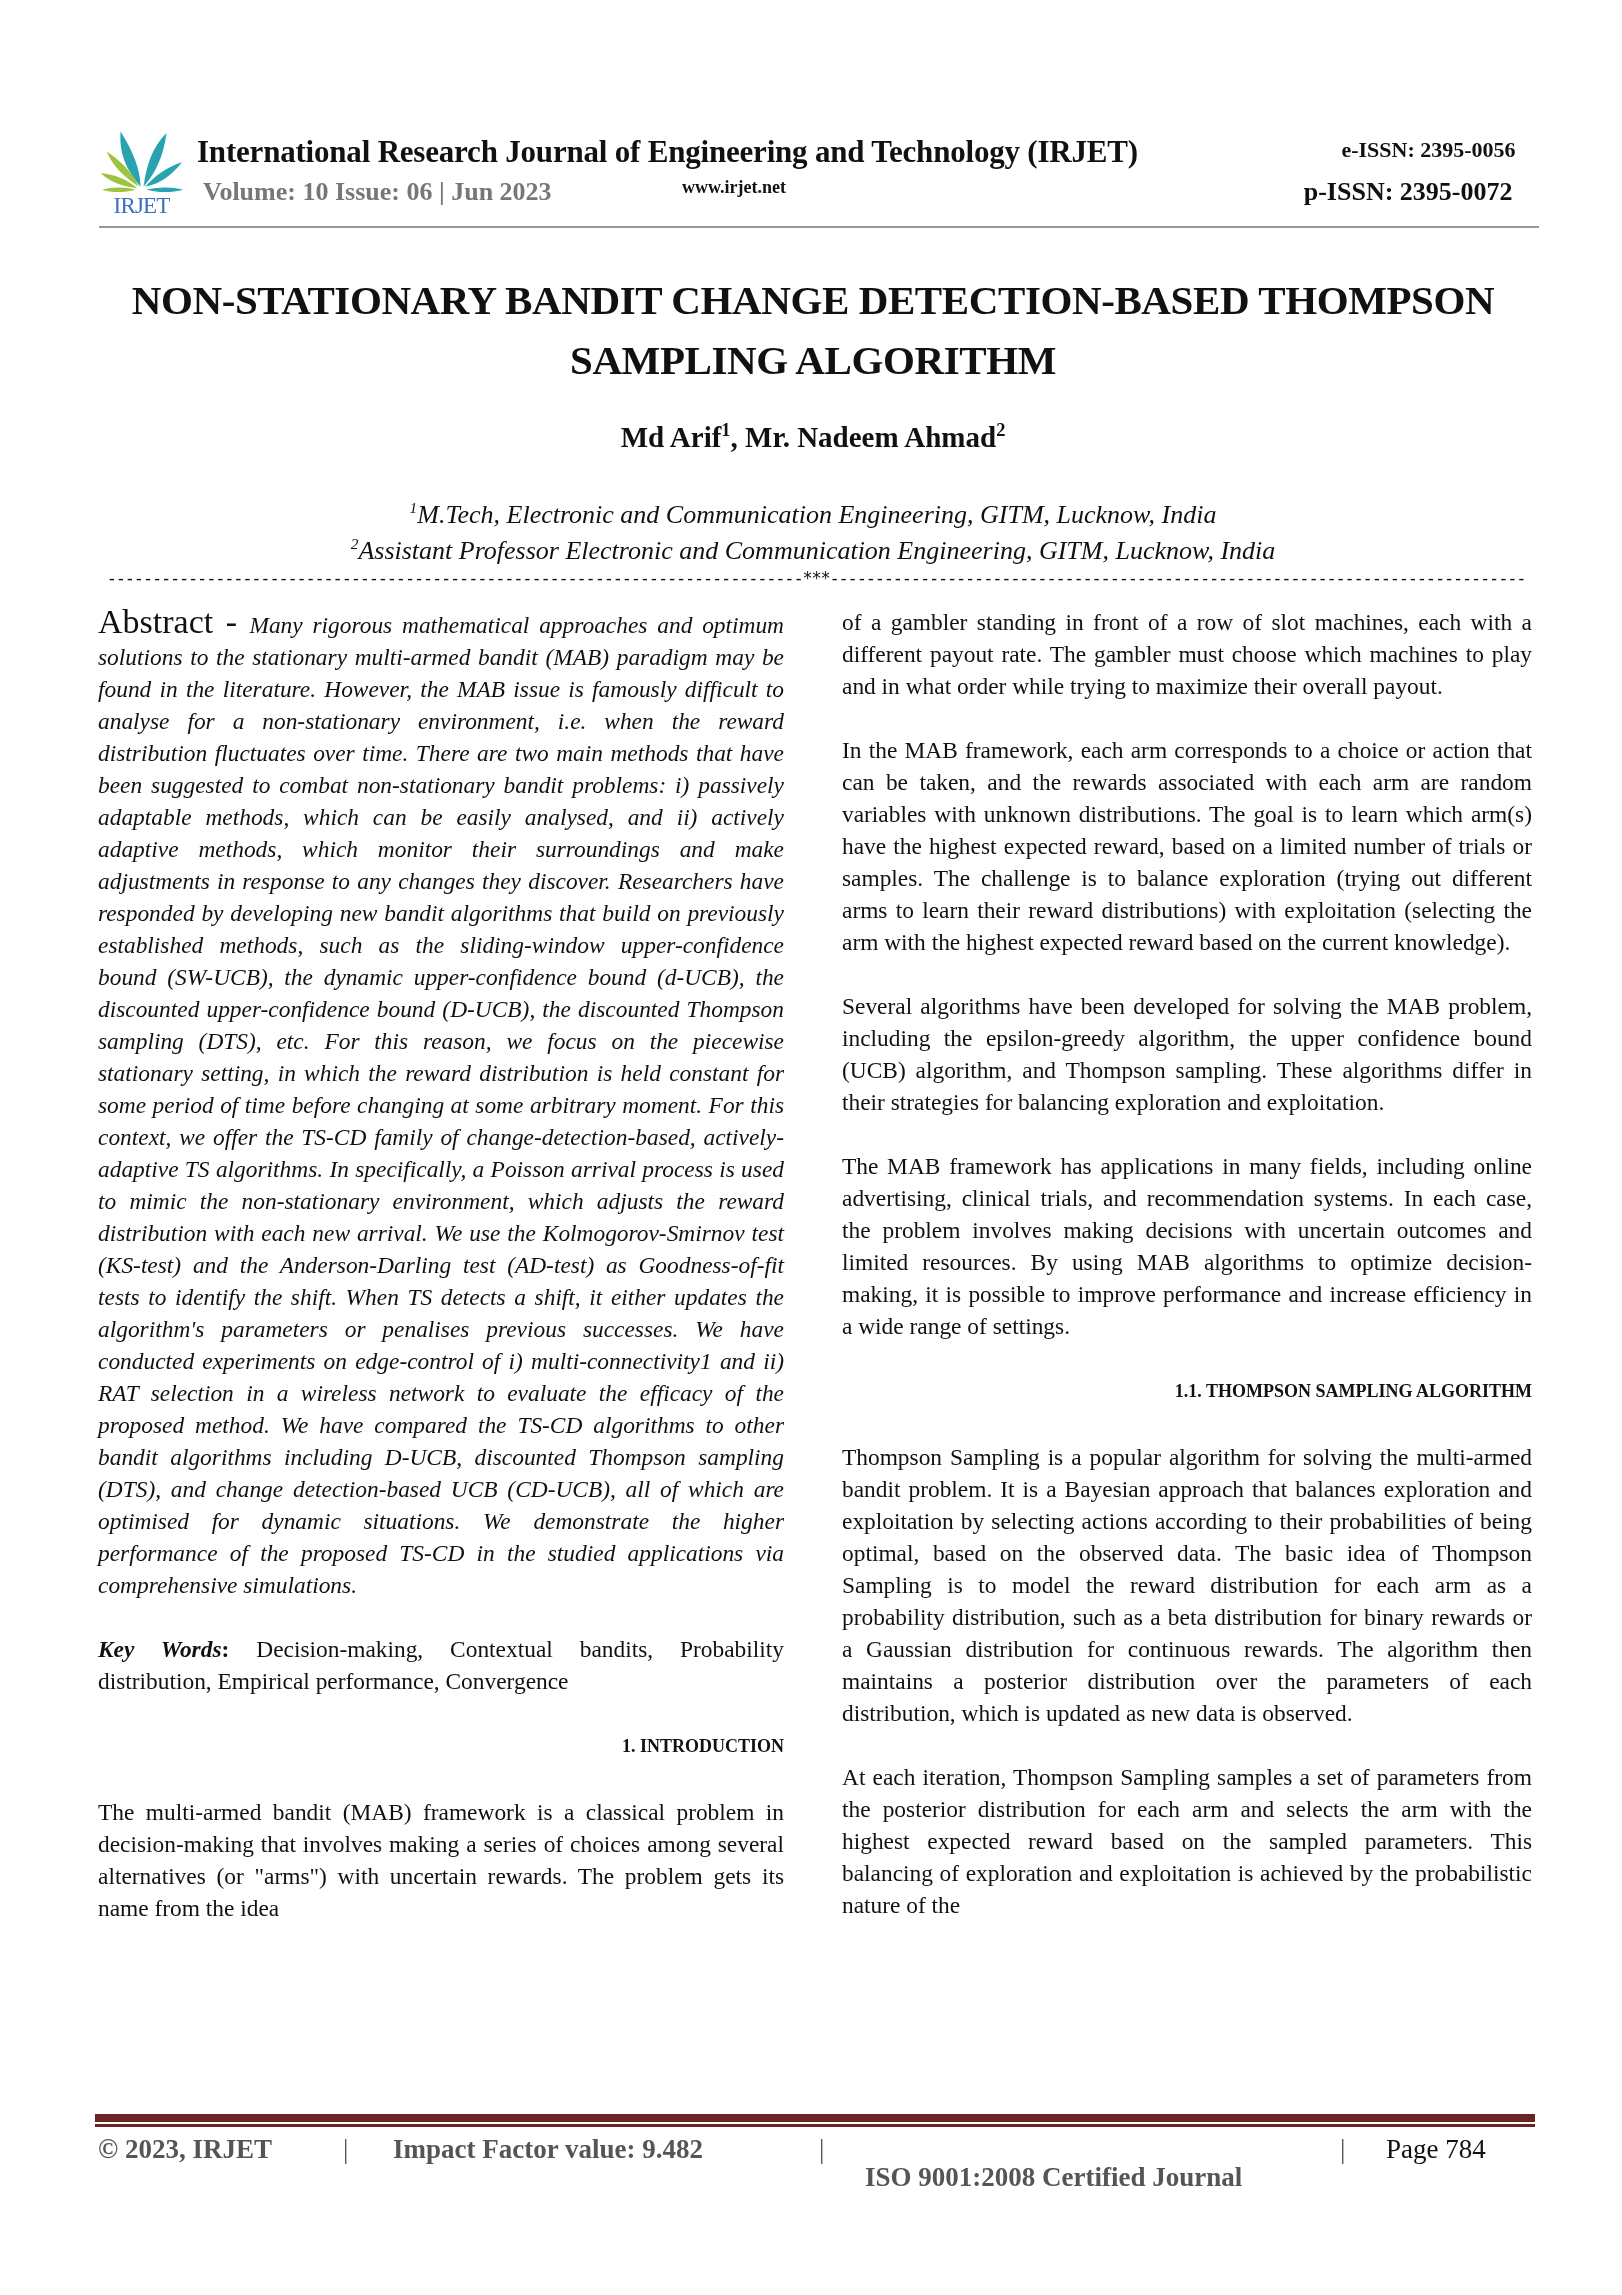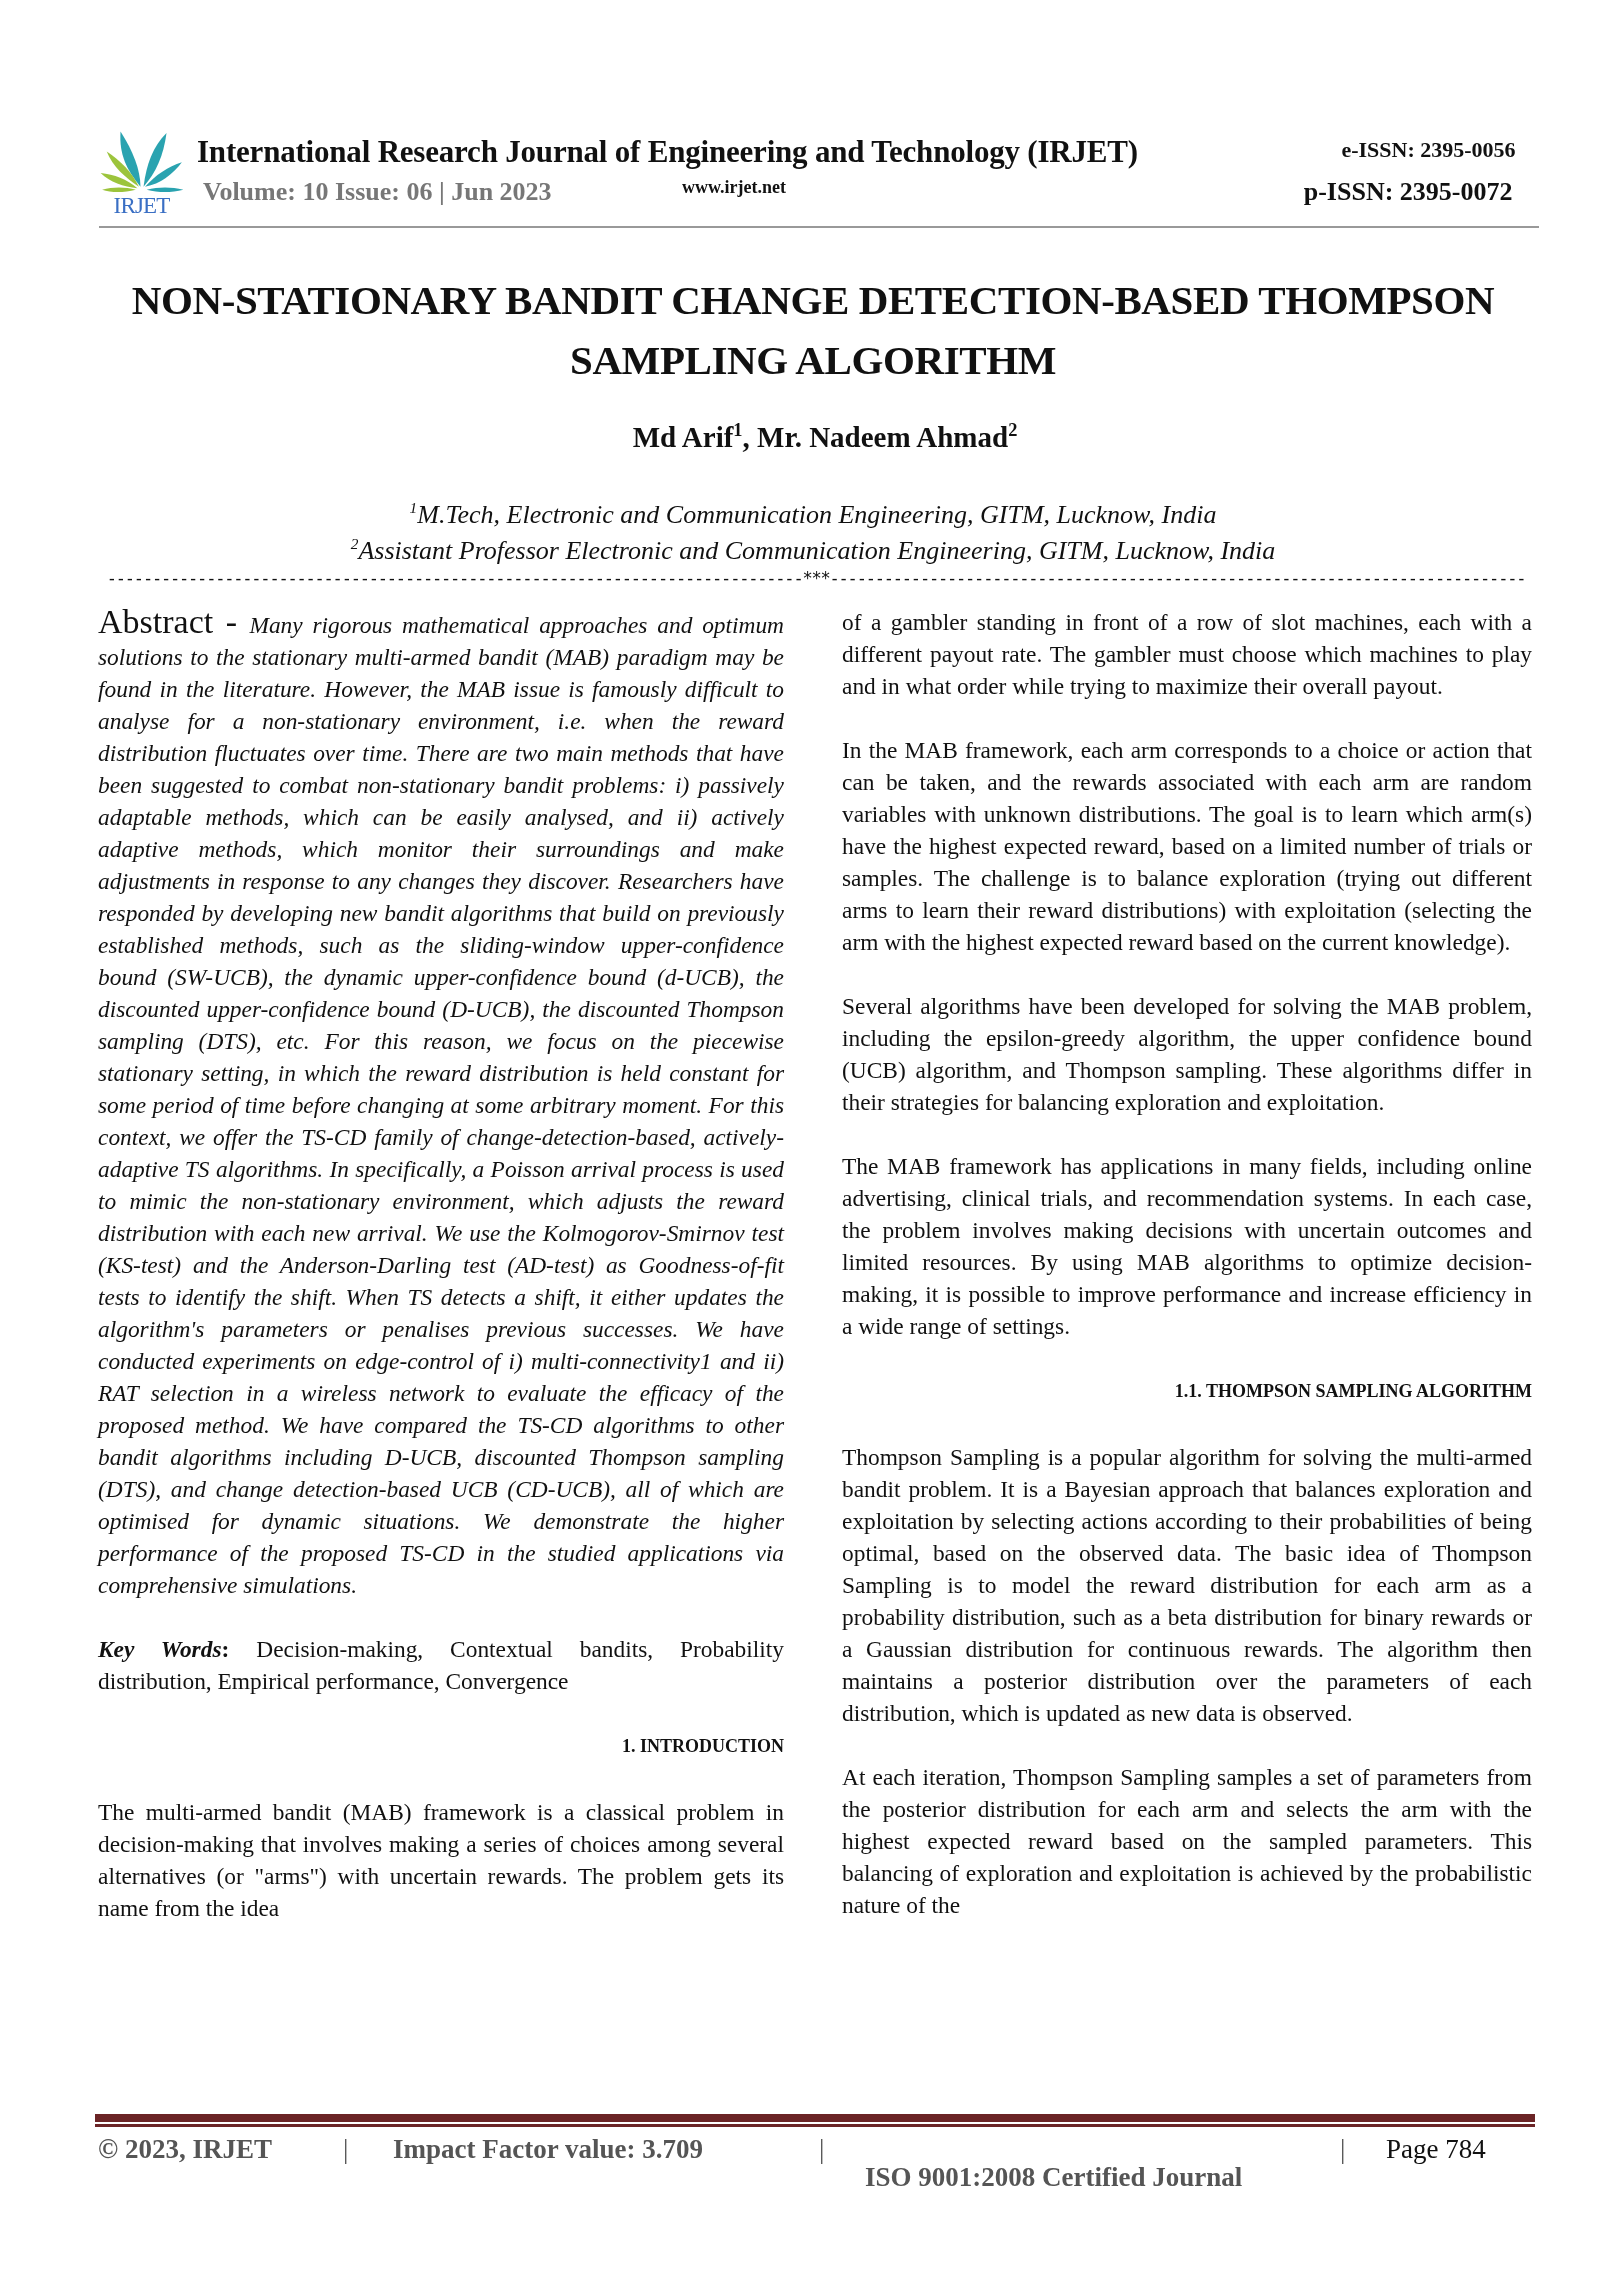--- a/index.html
+++ b/index.html
@@ -14,21 +14,21 @@
   .j-title { position: absolute; left: 106px; top: 20px; font-size: 31px; font-weight: bold; letter-spacing: -0.2px; }
   .j-vol { position: absolute; left: 112px; top: 63px; font-size: 26px; font-weight: bold; color: #777; }
   .j-web { position: absolute; left: 591px; top: 63px; font-size: 18px; font-weight: bold; }
   .j-eissn { position: absolute; right: 18.4px; top: 23px; font-size: 22px; font-weight: bold; }
   .j-pissn { position: absolute; right: 21.5px; top: 63px; font-size: 26px; font-weight: bold; }
   .hdr-rule { position: absolute; left: 7.7px; top: 112px; width: 1440px; height: 2.3px; background: #999; }
 
   
   .title { position: absolute; left: 92px; top: 270px; width: 1442px; text-align: center;
            font-size: 41px; font-weight: bold; line-height: 60px; letter-spacing: -0.4px; }
-  .authors { position: absolute; left: 104px; top: 420px; width: 1442px; text-align: center;
+  .authors { position: absolute; left: 92px; top: 420px; width: 1442px; text-align: center;
              font-size: 29px; font-weight: bold; }
   .authors sup { font-size: 18.4px; }
   .aff { position: absolute; left: 92px; width: 1442px; text-align: center; font-size: 26px; font-style: italic; }
   .aff sup { font-size: 15.3px; }
   .aff1 { top: 499px; }
   .aff2 { top: 535px; }
   .sep { position: absolute; left: 98px; top: 568px; width: 1436px; height: 18.4px;
          font-family: "DejaVu Sans Mono", monospace; font-size: 17px; white-space: nowrap; overflow: hidden; text-align: center; letter-spacing: -1.2px; }
 
   
@@ -118,19 +118,19 @@
   <div class="sec-h">1.1. THOMPSON SAMPLING ALGORITHM</div>
   <p>Thompson Sampling is a popular algorithm for solving the multi-armed bandit problem. It is a Bayesian approach that balances exploration and exploitation by selecting actions according to their probabilities of being optimal, based on the observed data. The basic idea of Thompson Sampling is to model the reward distribution for each arm as a probability distribution, such as a beta distribution for binary rewards or a Gaussian distribution for continuous rewards. The algorithm then maintains a posterior distribution over the parameters of each distribution, which is updated as new data is observed.</p>
   <p>At each iteration, Thompson Sampling samples a set of parameters from the posterior distribution for each arm and selects the arm with the highest expected reward based on the sampled parameters. This balancing of exploration and exploitation is achieved by the probabilistic nature of the</p>
 </div>
 
 <div class="foot-bar1"></div>
 <div class="foot-bar2"></div>
 <div class="footer">
   <span class="f-copy">© 2023, IRJET</span>
   <span class="f-p1">|</span>
-  <span class="f-impact">Impact Factor value: 3.709</span>
+  <span class="f-impact">Impact Factor value: 9.482</span>
   <span class="f-p2">|</span>
   <span class="f-iso">ISO 9001:2008 Certified Journal</span>
   <span class="f-p3">|</span>
   <span class="f-page">Page 784</span>
 </div>
 
 
 </body></html>

